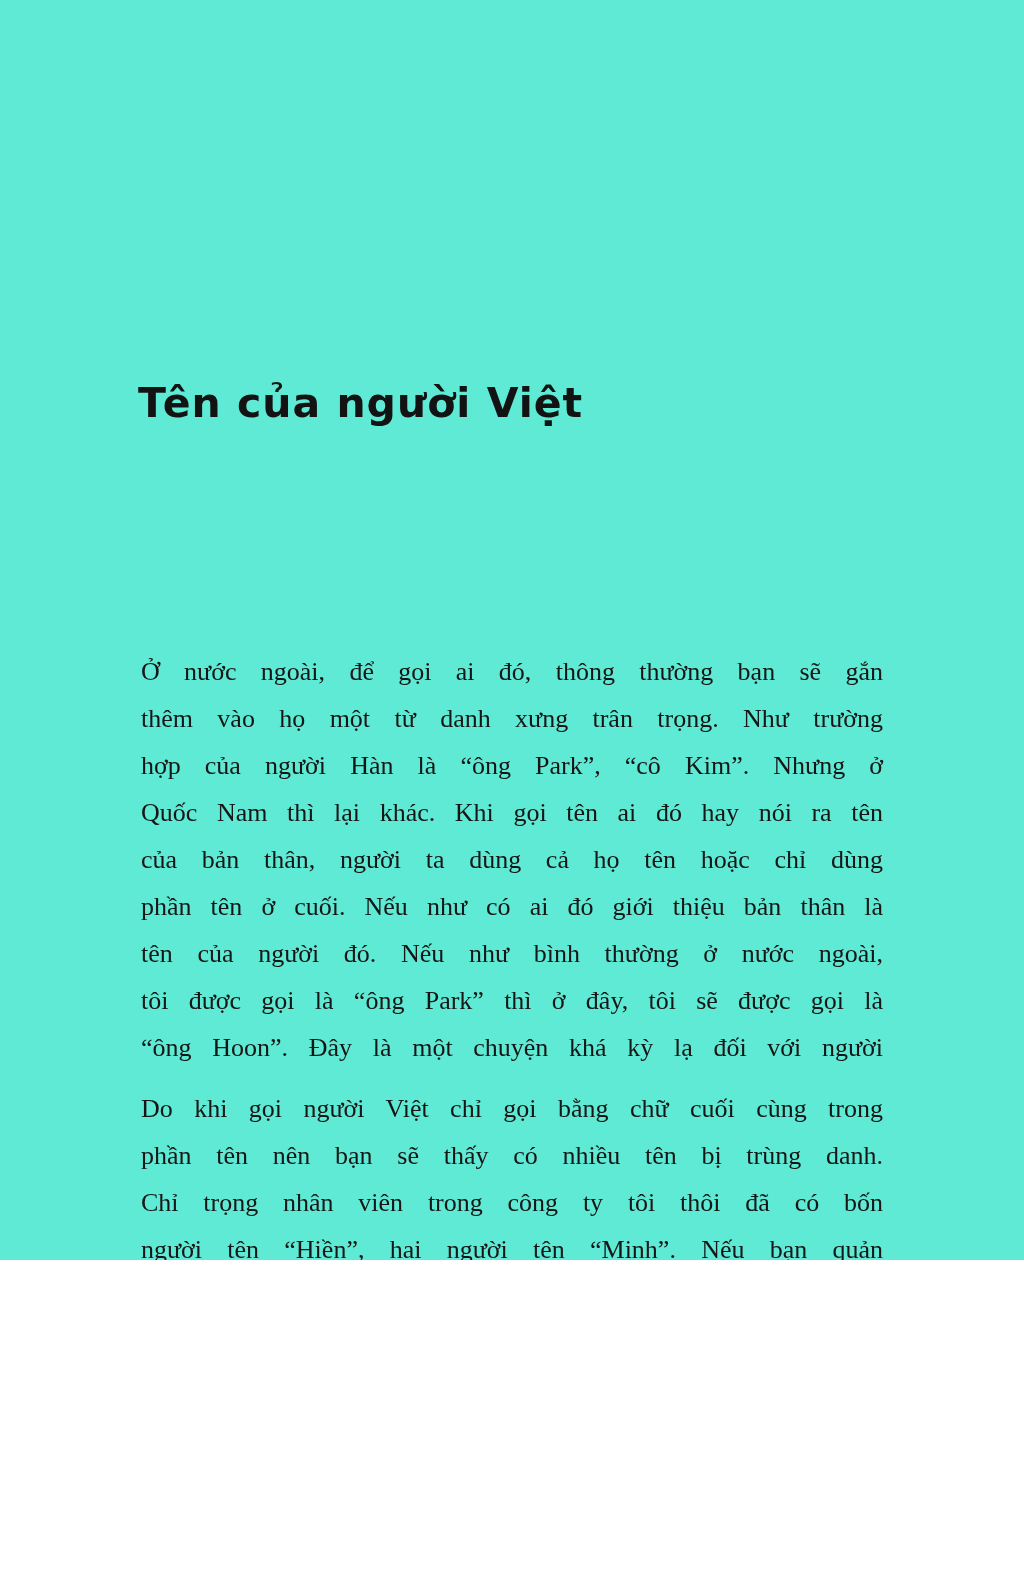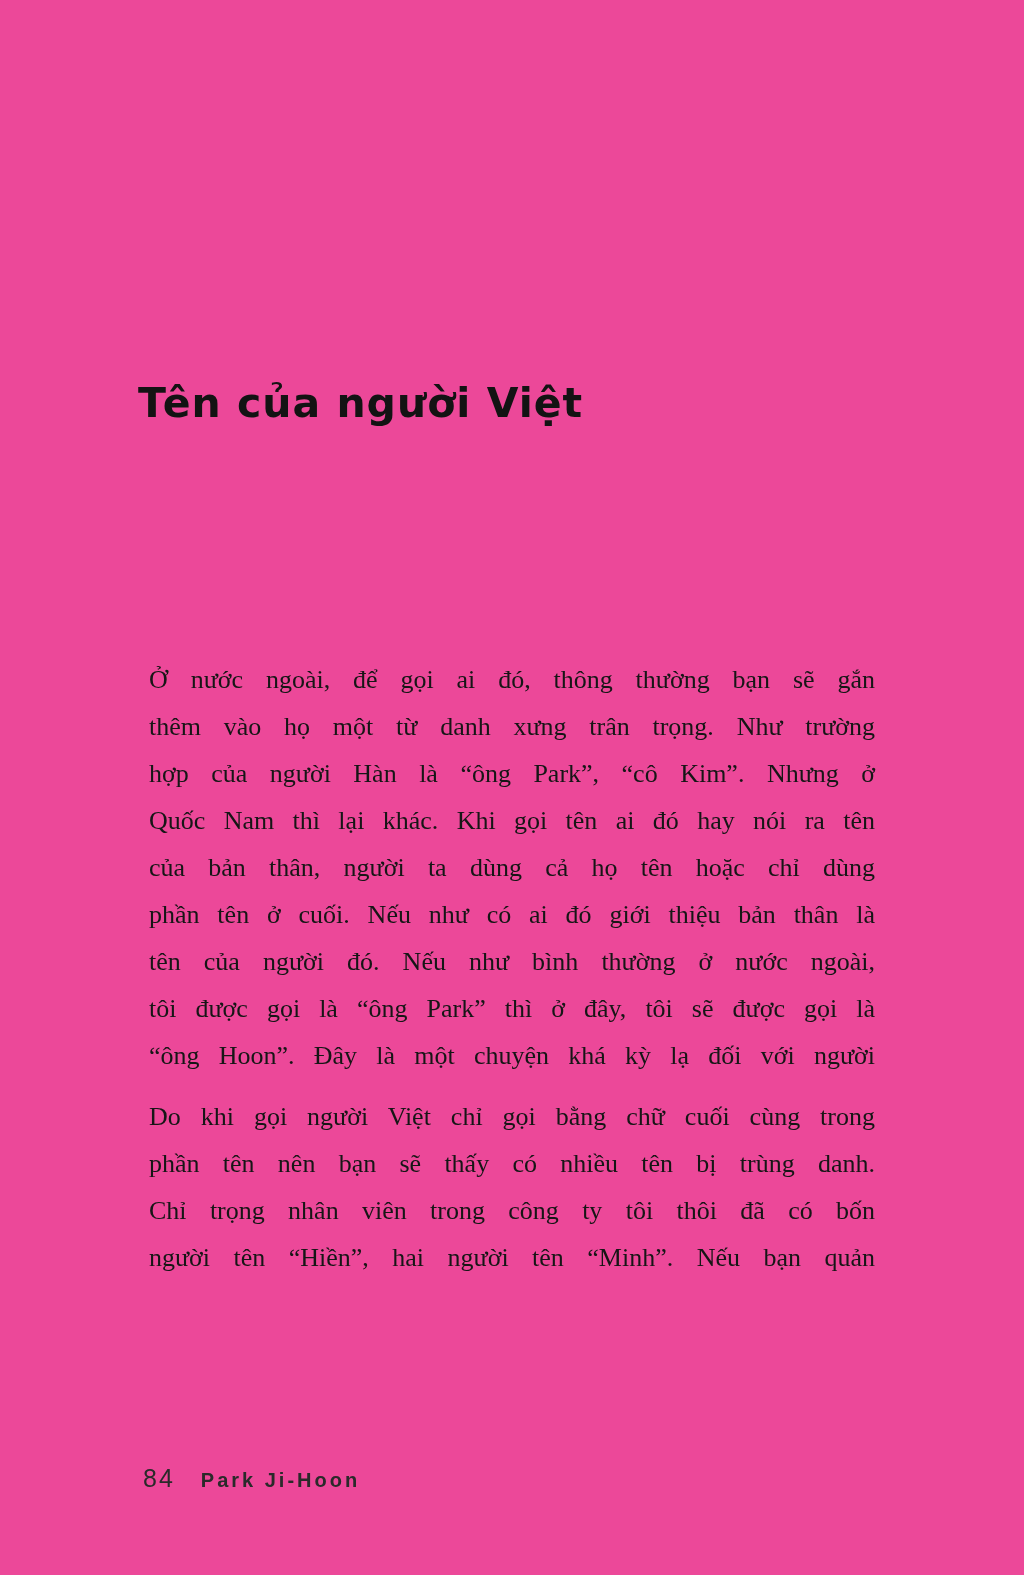--- a/index.html
+++ b/index.html
@@ -3,22 +3,22 @@
 <meta charset="utf-8">
 <style>
   html, body {
     margin: 0;
     padding: 0;
     background: #ffffff;
   }
   .page {
     position: relative;
     width: 1024px;
-    height: 1575px;
-    background: #ec4899;
+    height: 1260px;
+    background: #5eead4;
     overflow: hidden;
     font-family: "Liberation Serif", serif;
     color: #141414;
   }
   .chapter-title {
     position: absolute;
     left: 138px;
     top: 352px;
     font-family: "DejaVu Sans", sans-serif;
     font-weight: 700;
@@ -29,21 +29,21 @@
   }
   .body-text {
     position: absolute;
     left: 141px;
     top: 648px;
     width: 742px;
     font-size: 26px;
     line-height: 47px;
     color: #161616;
   }
-  .paragraph { margin: 8px; }
+  .paragraph { margin: 0; }
   .paragraph + .paragraph { margin-top: 14px; }
   .line {
     text-align: left;
     white-space: normal;
   }
   .line.just {
     text-align: justify;
     text-align-last: justify;
     -moz-text-align-last: justify;
   }

